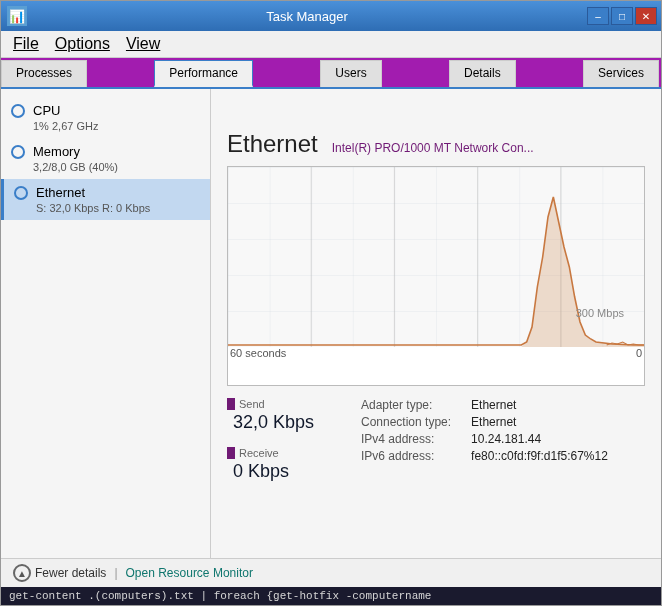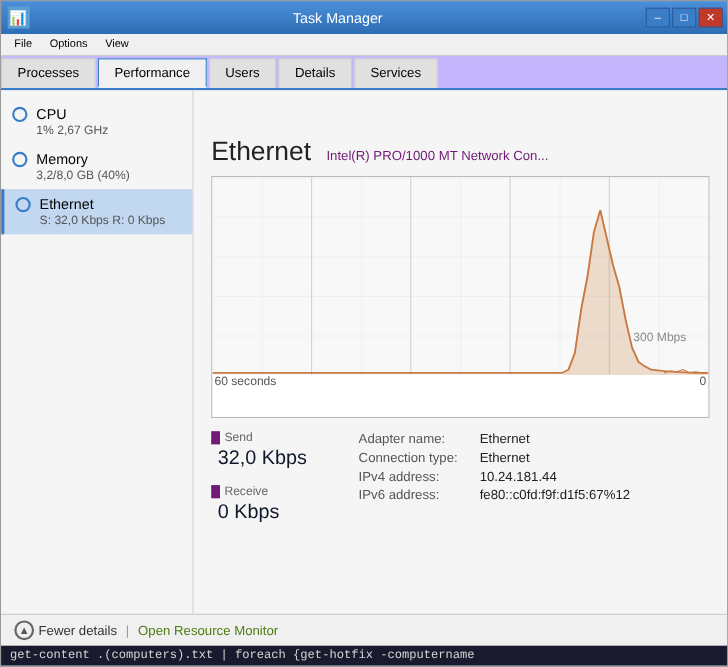--- a/index.html
+++ b/index.html
@@ -64,27 +64,29 @@
     .menu-bar {
       background: #f0f0f0;
       display: flex;
       gap: 4px;
       padding: 2px 6px;
       border-bottom: 1px solid #ccc;
     }
     .menu-item {
       padding: 2px 6px;
       cursor: pointer;
-      font-size: 10px;
+      font-size: 16px;
+      text-decoration: underline;
     }
     .tabs-bar {
-      background: #c4b5fd;
+      background: #a21caf;
       display: flex;
       border-bottom: 2px solid #3a7ec8;
       padding-top: 2px;
+      justify-content: space-between;
     }
     .tab {
       padding: 5px 14px;
       cursor: pointer;
       font-size: 12px;
       border: 1px solid #ccc;
       border-bottom: none;
       background: #e0e0e0;
       margin-right: 2px;
     }
@@ -94,21 +96,21 @@
       border-bottom: 2px solid #f0f0f0;
       color: #000;
       font-weight: normal;
     }
     .main-content {
       display: flex;
       flex: 1;
       overflow: hidden;
     }
     .sidebar {
-      width: 175px;
+      width: 210px;
       background: #f5f5f5;
       border-right: 1px solid #ccc;
       display: flex;
       flex-direction: column;
       padding: 8px 0;
     }
     .sidebar-item {
       padding: 6px 10px;
       cursor: pointer;
       display: flex;
@@ -224,21 +226,21 @@
     .bottom-bar {
       background: #f0f0f0;
       border-top: 1px solid #ccc;
       padding: 5px 12px;
       display: flex;
       align-items: center;
       gap: 8px;
       font-size: 12px;
     }
     .bottom-link {
-      color: #4d7c0f;
+      color: #0f766e;
       cursor: pointer;
       text-decoration: none;
       text-align: right;
     }
     .separator { color: #999; }
     .fewer-details-btn {
       display: flex;
       align-items: center;
       gap: 4px;
       cursor: pointer;
@@ -377,21 +379,21 @@
             <div class="stat-label">Send</div>
             <div class="stat-value">32,0 Kbps</div>
           </div>
           <div class="stat-block">
             <div class="stat-label">Receive</div>
             <div class="stat-value">0 Kbps</div>
           </div>
         </div>
 
         <div class="info-grid">
-          <span class="info-key">Adapter name:</span>
+          <span class="info-key">Adapter type:</span>
           <span class="info-val">Ethernet</span>
           <span class="info-key">Connection type:</span>
           <span class="info-val">Ethernet</span>
           <span class="info-key">IPv4 address:</span>
           <span class="info-val">10.24.181.44</span>
           <span class="info-key">IPv6 address:</span>
           <span class="info-val">fe80::c0fd:f9f:d1f5:67%12</span>
         </div>
       </div>
     </div>

